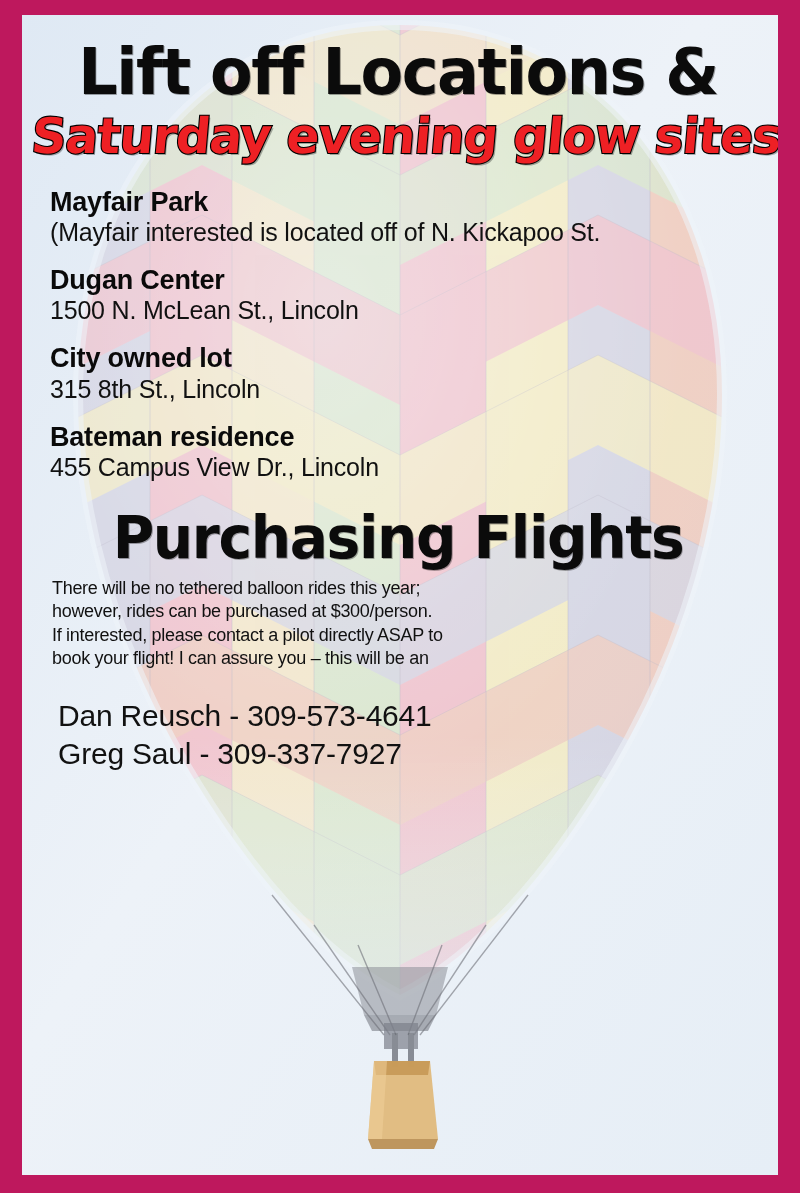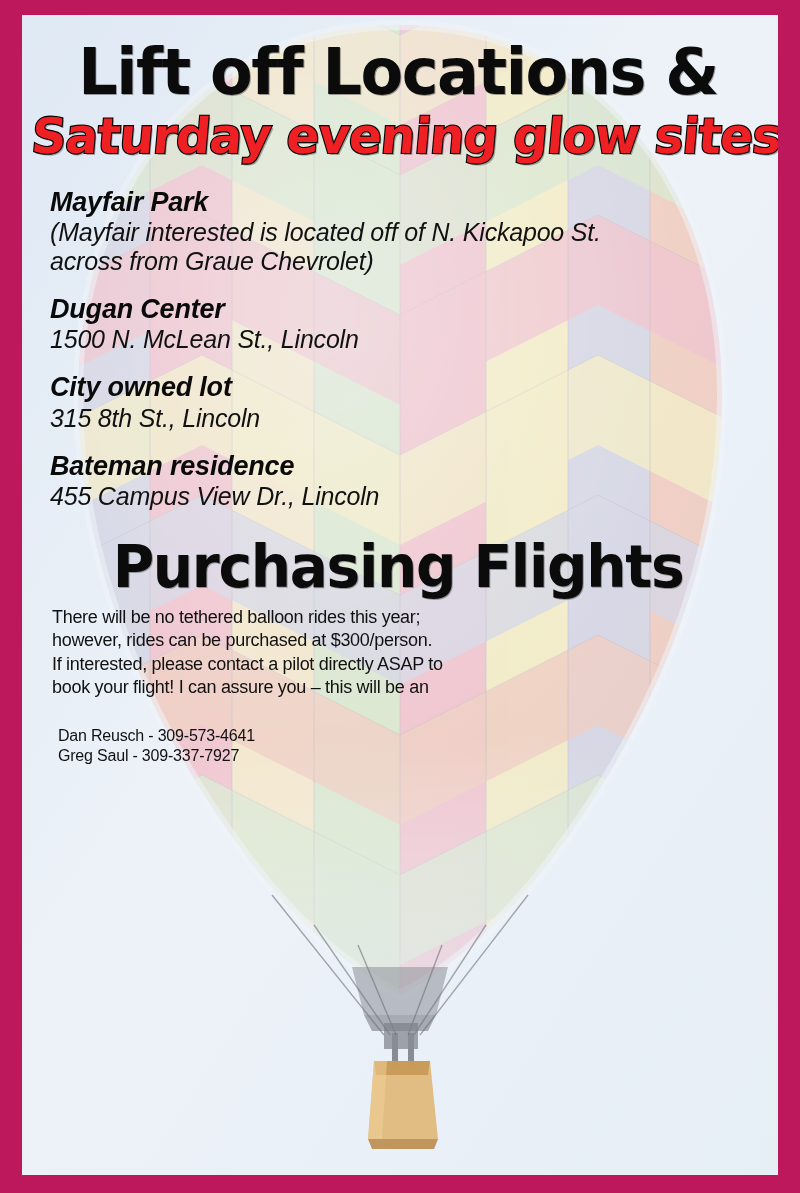--- a/index.html
+++ b/index.html
@@ -56,21 +56,21 @@
     color:#ee2024;
     text-align:center;
     margin:8px 0 0 0;
     transform:skewX(-5deg) scaleX(0.99);
     white-space:nowrap;
     -webkit-text-stroke:2.2px #000;
     paint-order:stroke fill;
     text-shadow:2px 2px 0 rgba(0,0,0,.30);
   }
 
-  .locations{margin:26px 0 0 22px;font-style:italic;}
+  .locations{margin:26px 0 0 22px;}
   .loc{margin-bottom:18px;}
   .loc:last-child{margin-bottom:6px;}
   .loc-name{
     font-weight:bold;
     font-size:27px;
     line-height:1.16;
     color:#0a0a0a;
     letter-spacing:-0.2px;
   }
   .loc-addr{
@@ -101,21 +101,21 @@
     font-size:18px;
     line-height:1.30;
     color:#111;
     letter-spacing:-0.3px;
     max-width:700px;
   }
   .body-copy span{display:block;}
 
   .contacts{
     margin:26px 0 0 30px;
-    font-size:16px;
+    font-size:30px;
     line-height:1.28;
     color:#111;
     letter-spacing:-0.2px;
   }
   .contacts span{display:block;}
 </style>
 </head>
 <body>
 
 <div id="poster">
@@ -242,21 +242,20 @@
       <div class="title-main">Lift off Locations &amp;</div>
 
       <div class="title-sub">Saturday evening glow sites</div>
 
       <div class="locations">
 
         <div class="loc">
           <div class="loc-name">Mayfair Park</div>
           <div class="loc-addr">
             <span>(Mayfair interested is located off of N. Kickapoo St.</span>
-            <span>across from Graue Chevrolet)</span>
           </div>
         </div>
 
         <div class="loc">
           <div class="loc-name">Dugan Center</div>
           <div class="loc-addr">
             <span>1500 N. McLean St., Lincoln</span>
           </div>
         </div>
 

